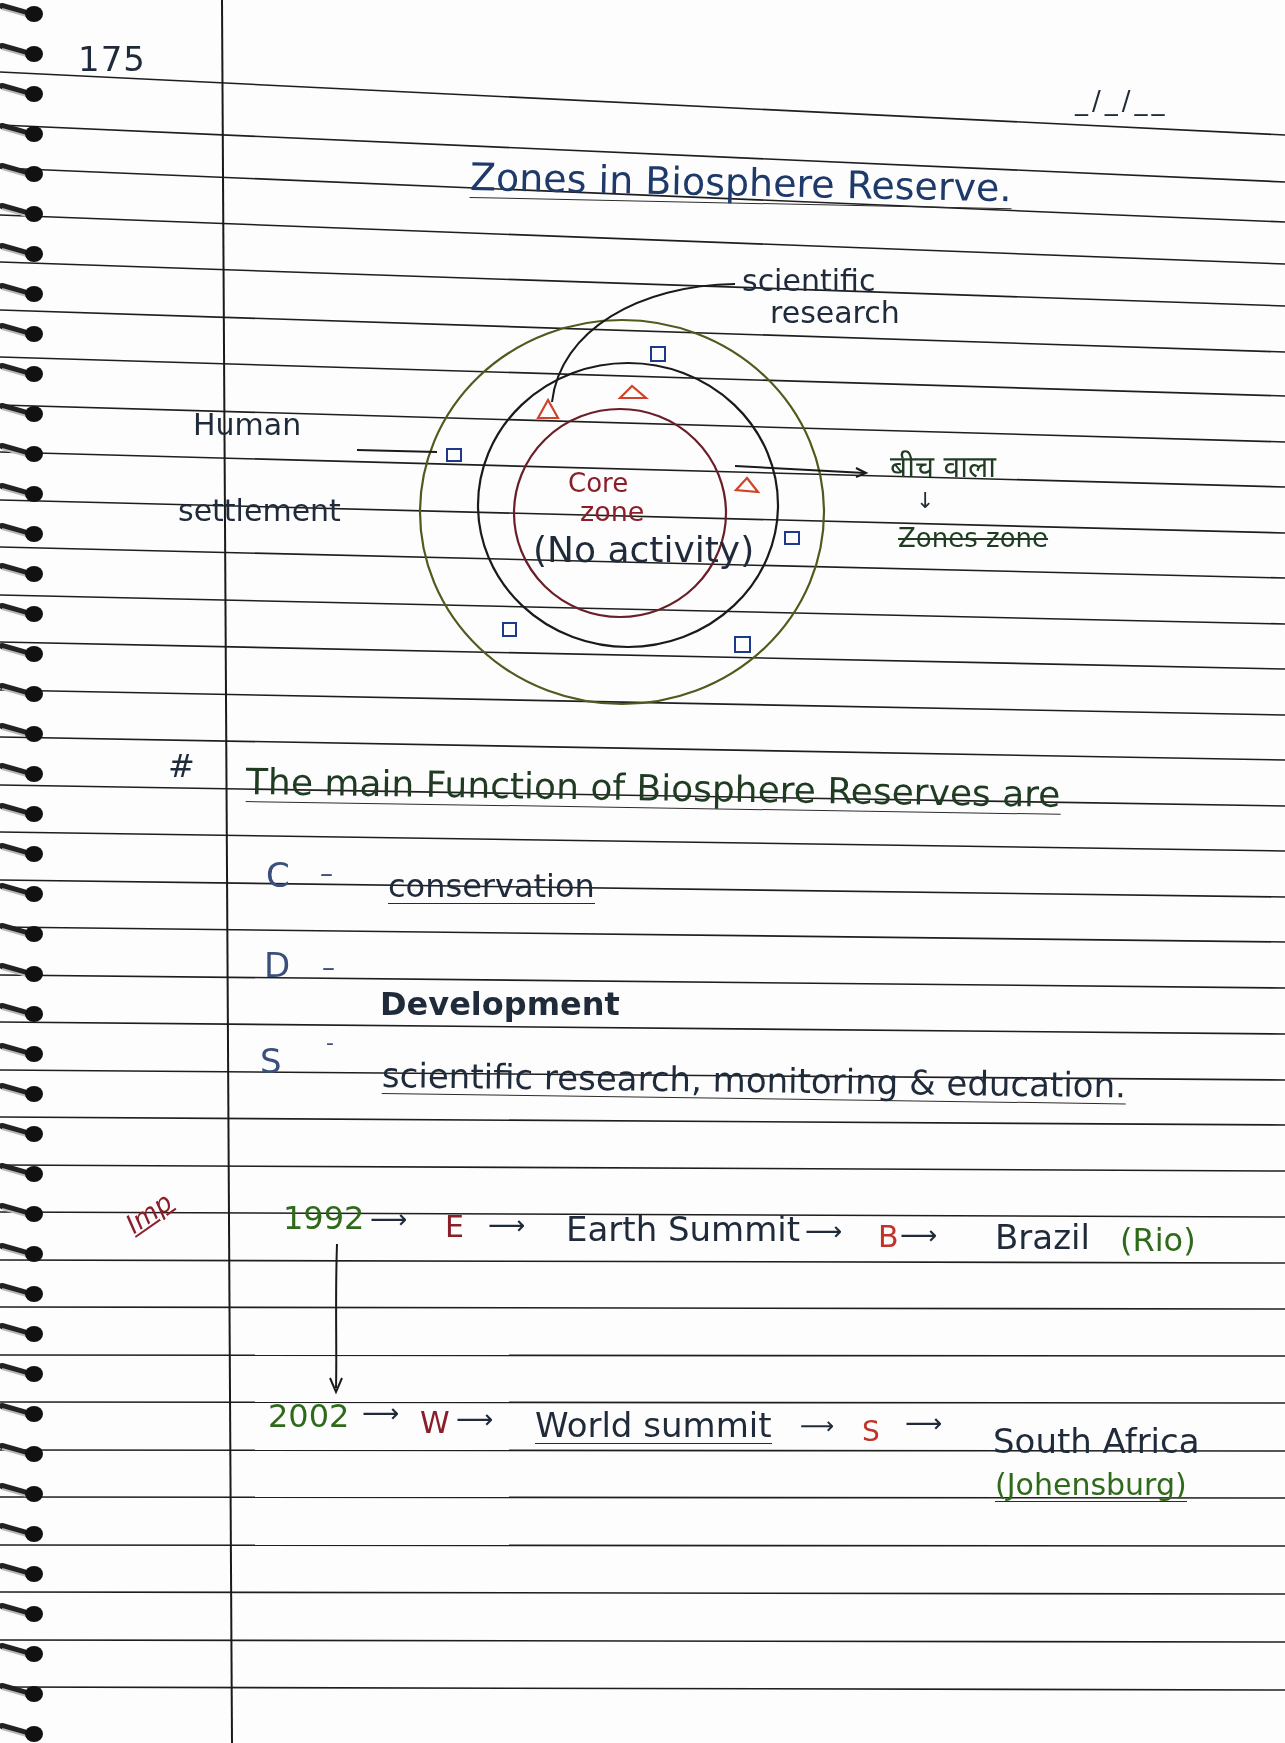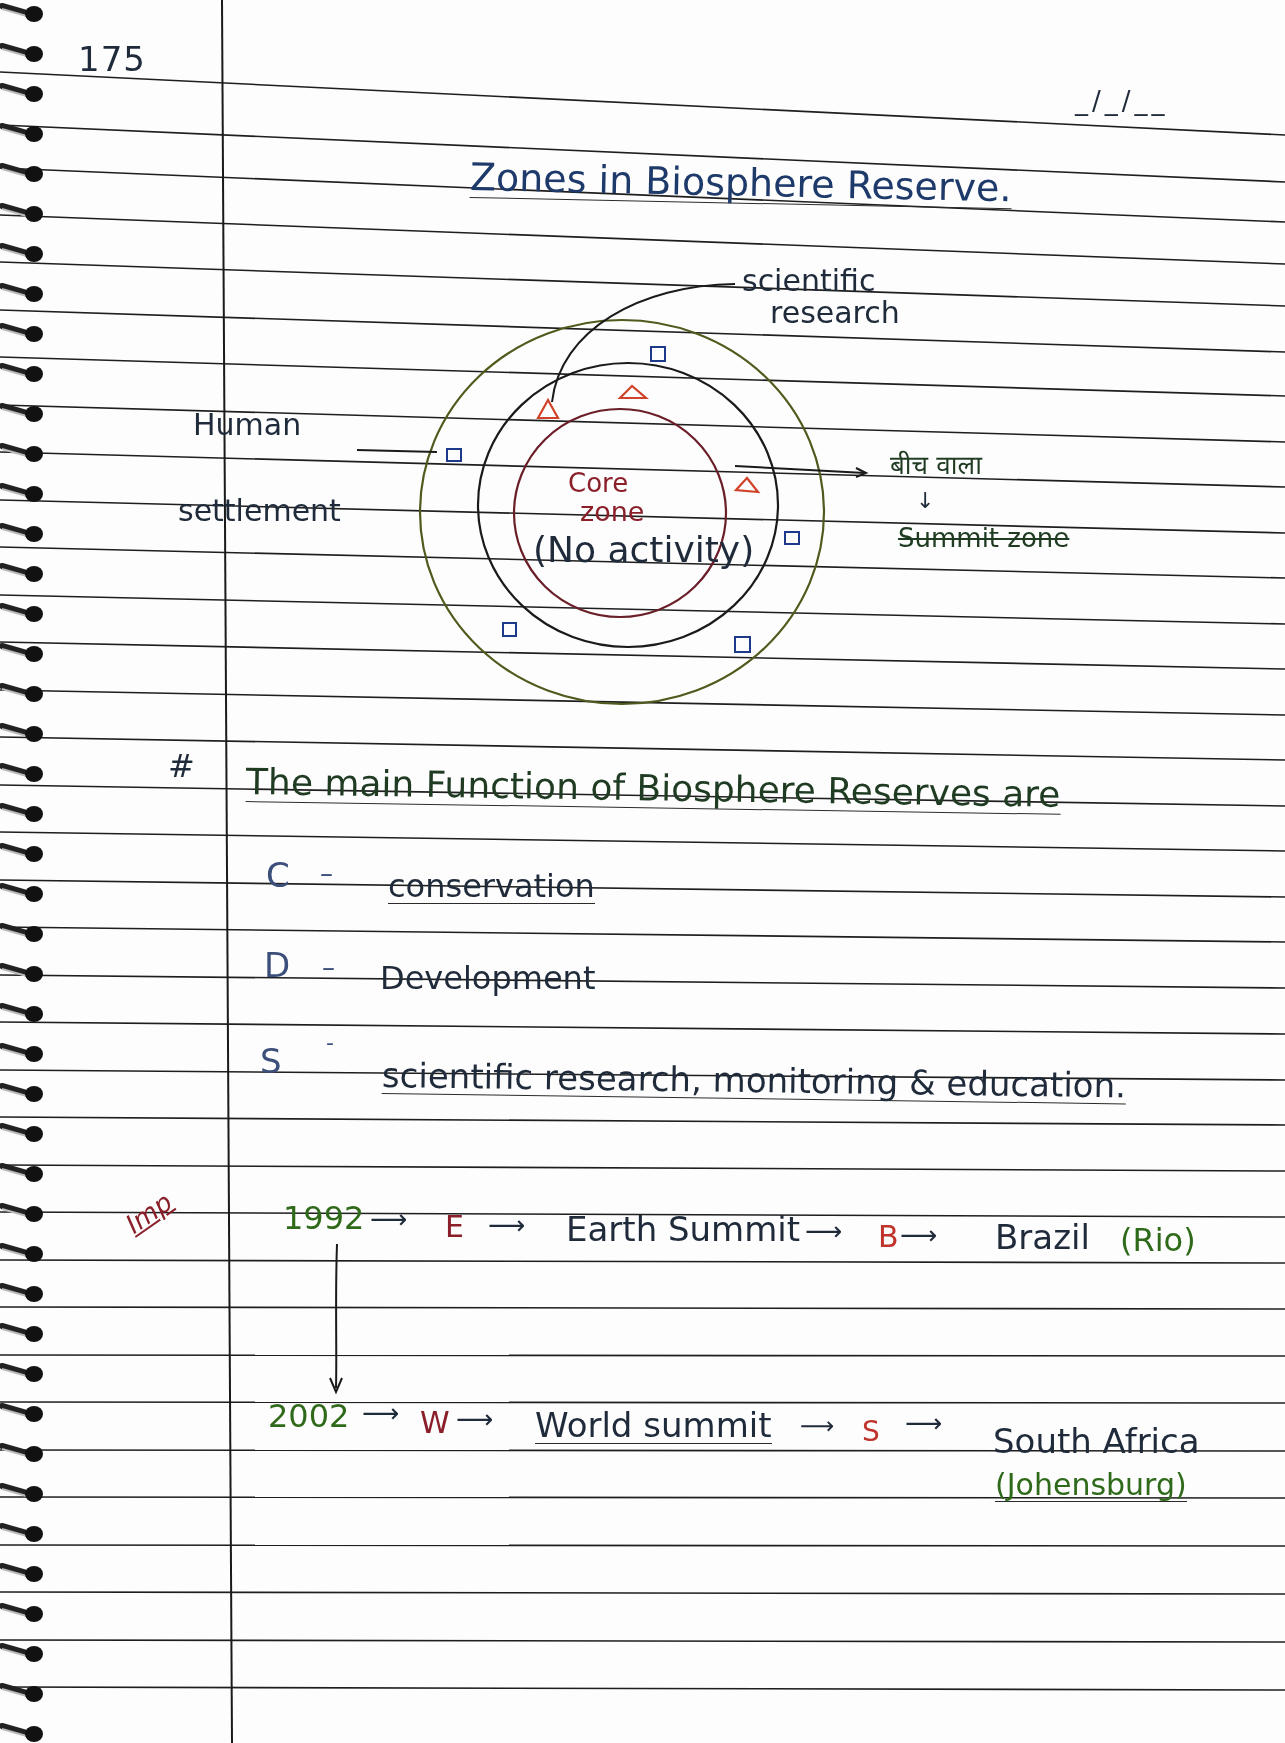--- a/index.html
+++ b/index.html
@@ -160,35 +160,35 @@
   <div class="ink navy" style="left:742px; top:266px; font-size:30px;">scientific</div>
   <div class="ink navy" style="left:770px; top:298px; font-size:30px;">research</div>
 
   <div class="ink navy" style="left:187px; top:410px; font-size:30px;margin-left:6px;">Human</div>
   <div class="ink navy" style="left:178px; top:460px; font-size:30px;margin-top:36px;">settlement</div>
 
   <div class="ink maroon" style="left:568px; top:470px; font-size:26px;">Core</div>
   <div class="ink maroon" style="left:580px; top:498px; font-size:27px;">zone</div>
   <div class="ink navy" style="left:533px; top:532px; font-size:36px;">(No activity)</div>
 
-  <div class="ink dgreen" style="left:890px; top:452px; font-size:26px;text-align:center;">बीच वाला</div>
+  <div class="ink dgreen" style="left:890px; top:452px; font-size:30px;text-align:center;">बीच वाला</div>
   <div class="ink navy" style="left:916px; top:490px; font-size:22px;">↓</div>
-  <div class="ink dgreen" style="left:898px; top:525px; font-size:26px; text-decoration:line-through; text-decoration-thickness:1.5px;">Summit zone</div>
+  <div class="ink dgreen" style="left:898px; top:525px; font-size:26px; text-decoration:line-through; text-decoration-thickness:1.5px;">Zones zone</div>
 
   <div class="ink navy" style="left:168px; top:750px; font-size:32px;">#</div>
   <div class="ink dgreen uline" style="left:246px; top:764px; font-size:36px; transform:rotate(0.9deg); transform-origin:left;">The main Function of Biosphere Reserves are</div>
 
   <div>
     <div class="ink slate" style="left:266px; top:858px; font-size:34px;">C</div>
     <div class="ink slate" style="left:320px; top:860px; font-size:26px;">–</div>
     <div class="ink navy uline" style="left:388px; top:870px; font-size:32px;">conservation</div>
 
     <div class="ink slate" style="left:264px; top:948px; font-size:34px;">D</div>
     <div class="ink slate" style="left:322px; top:954px; font-size:26px;">–</div>
-    <div class="ink navy" style="left:380px; top:962px; font-size:32px;">Development</div>
+    <div class="ink navy" style="left:380px; top:988px; font-size:32px;font-weight:bold;">Development</div>
 
     <div class="ink slate" style="left:260px; top:1044px; font-size:34px;">S</div>
     <div class="ink slate" style="left:326px; top:1032px; font-size:22px;">-</div>
     <div class="ink navy uline" style="left:382px; top:1058px; font-size:34px; transform:rotate(0.8deg); transform-origin:left;">scientific research, monitoring &amp; education.</div>
   </div>
 
   <div class="ink maroon" style="left:124px; top:1200px; font-size:26px; transform:rotate(-35deg); font-style:italic; text-decoration:underline;">Imp</div>
 
   <div>
     <div class="ink green" style="left:283px; top:1202px; font-size:32px;">1992</div>

